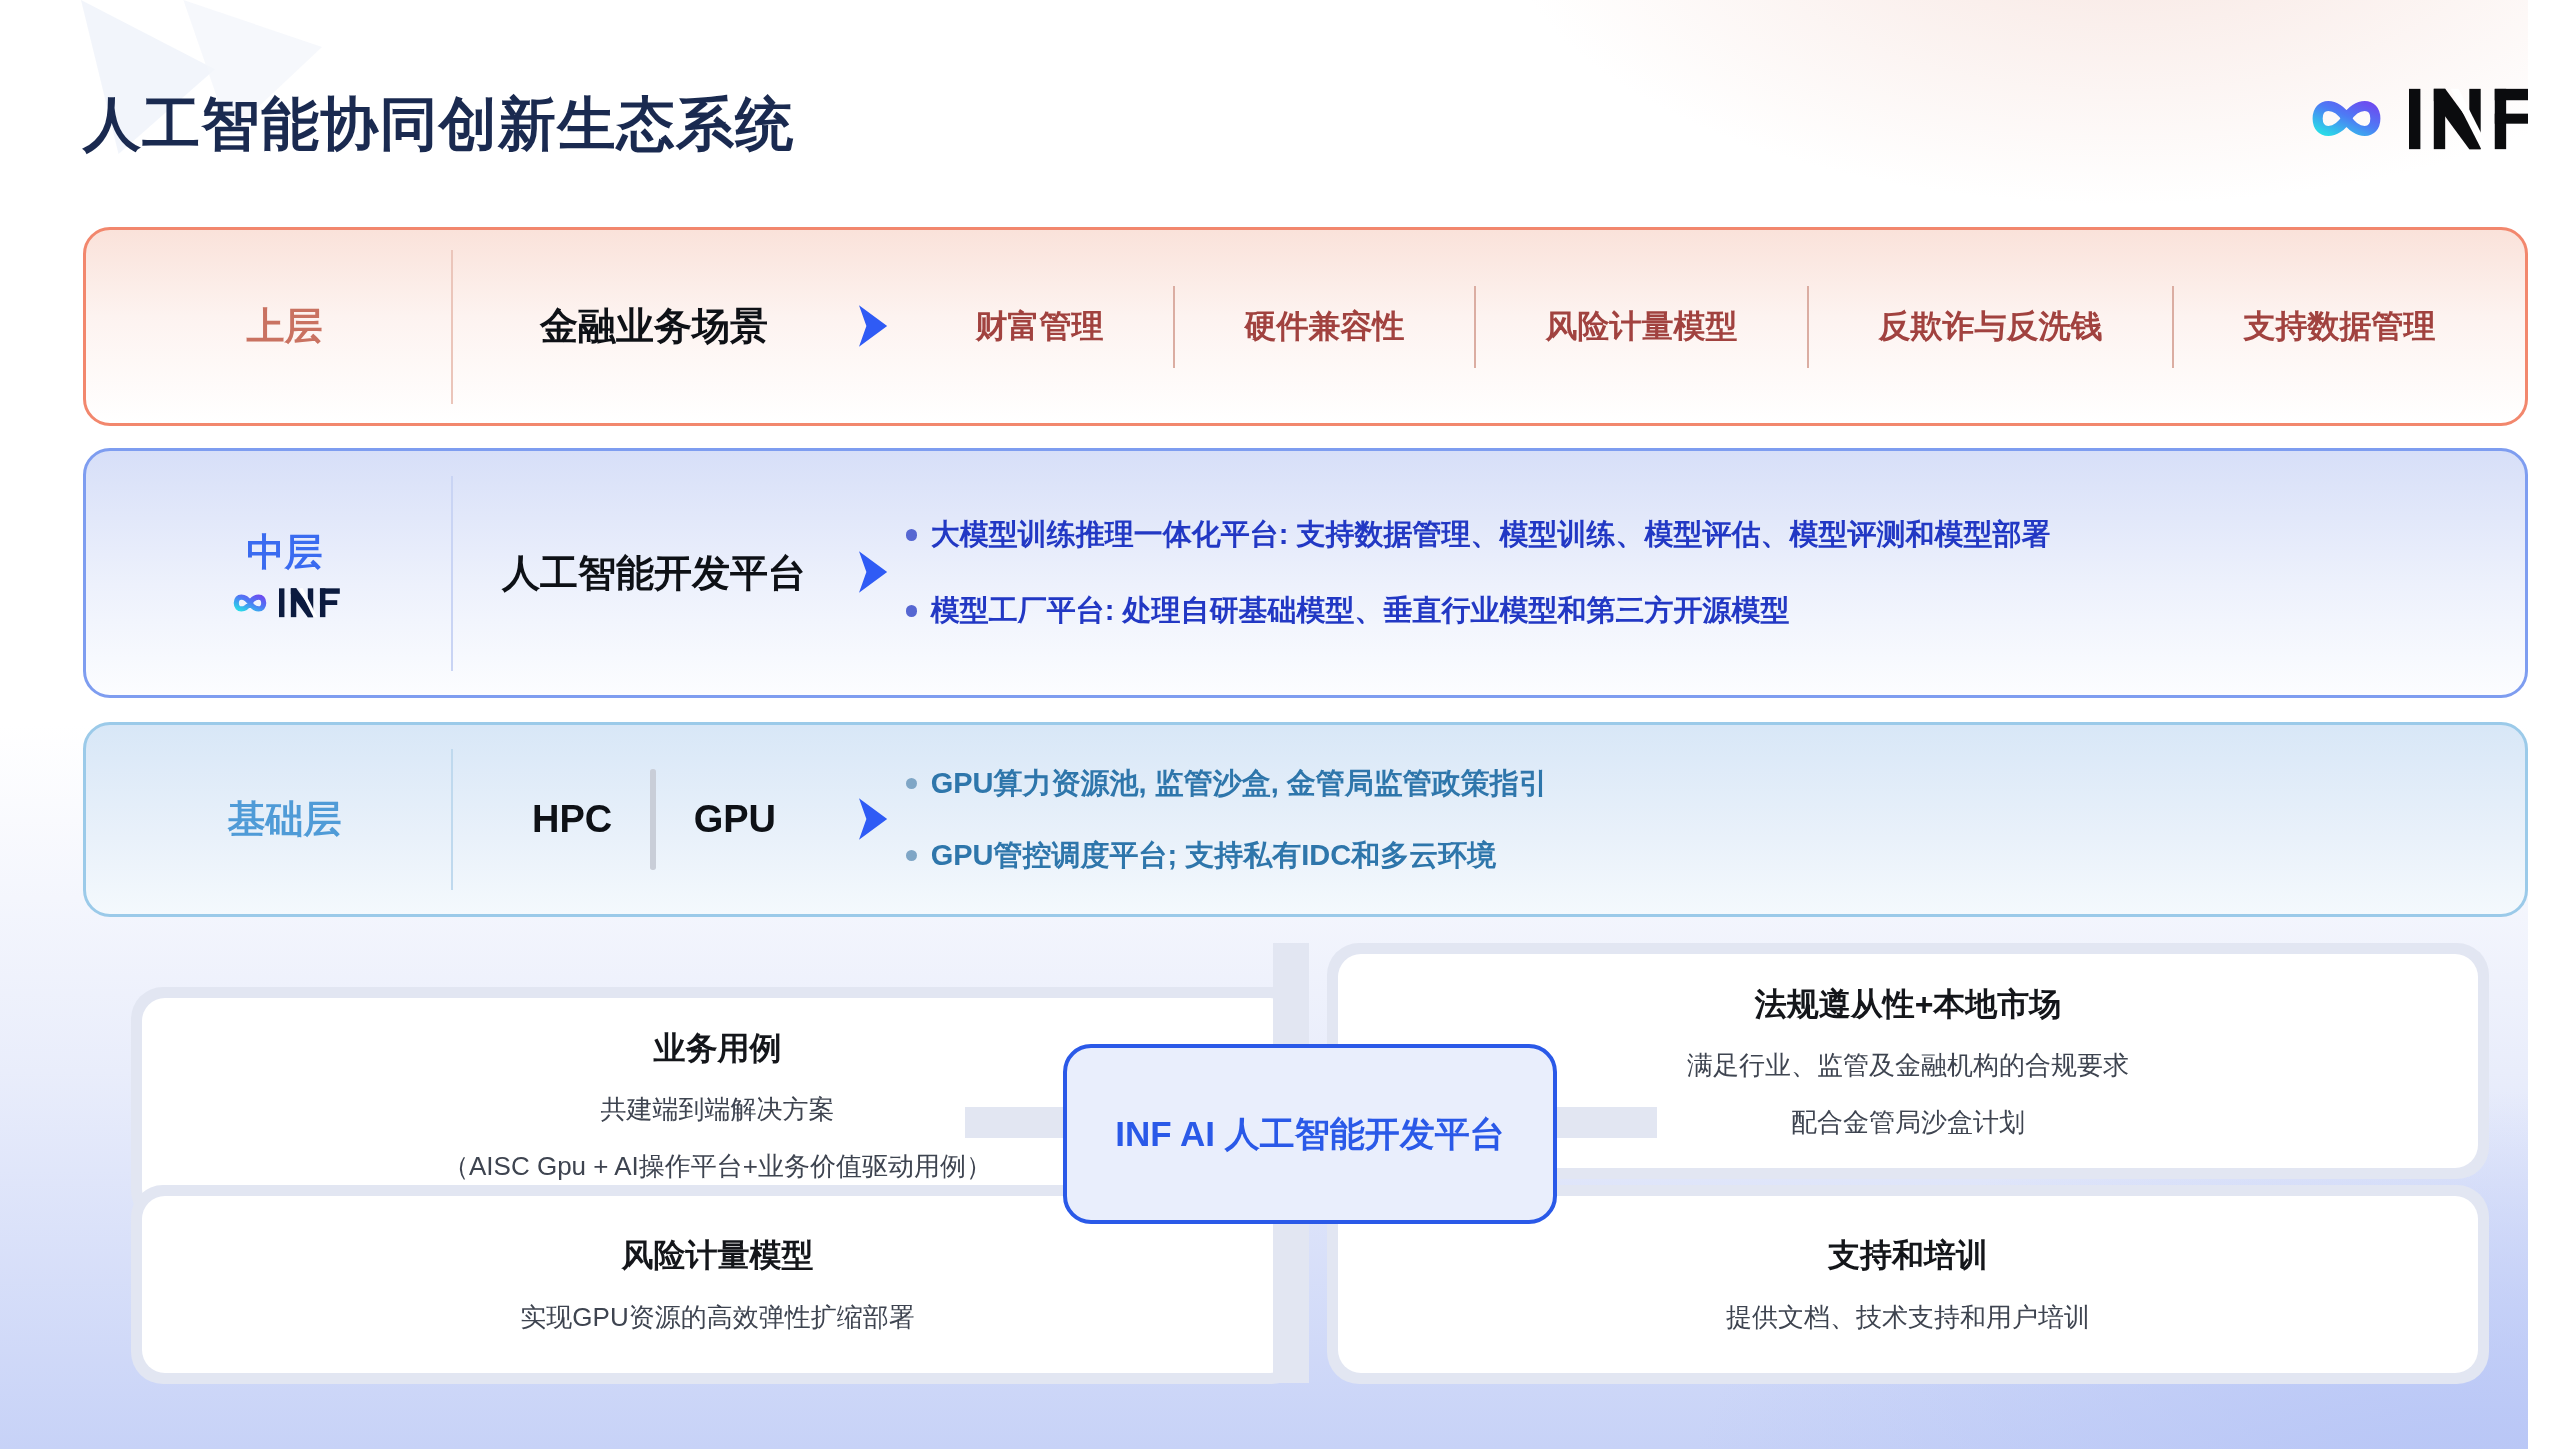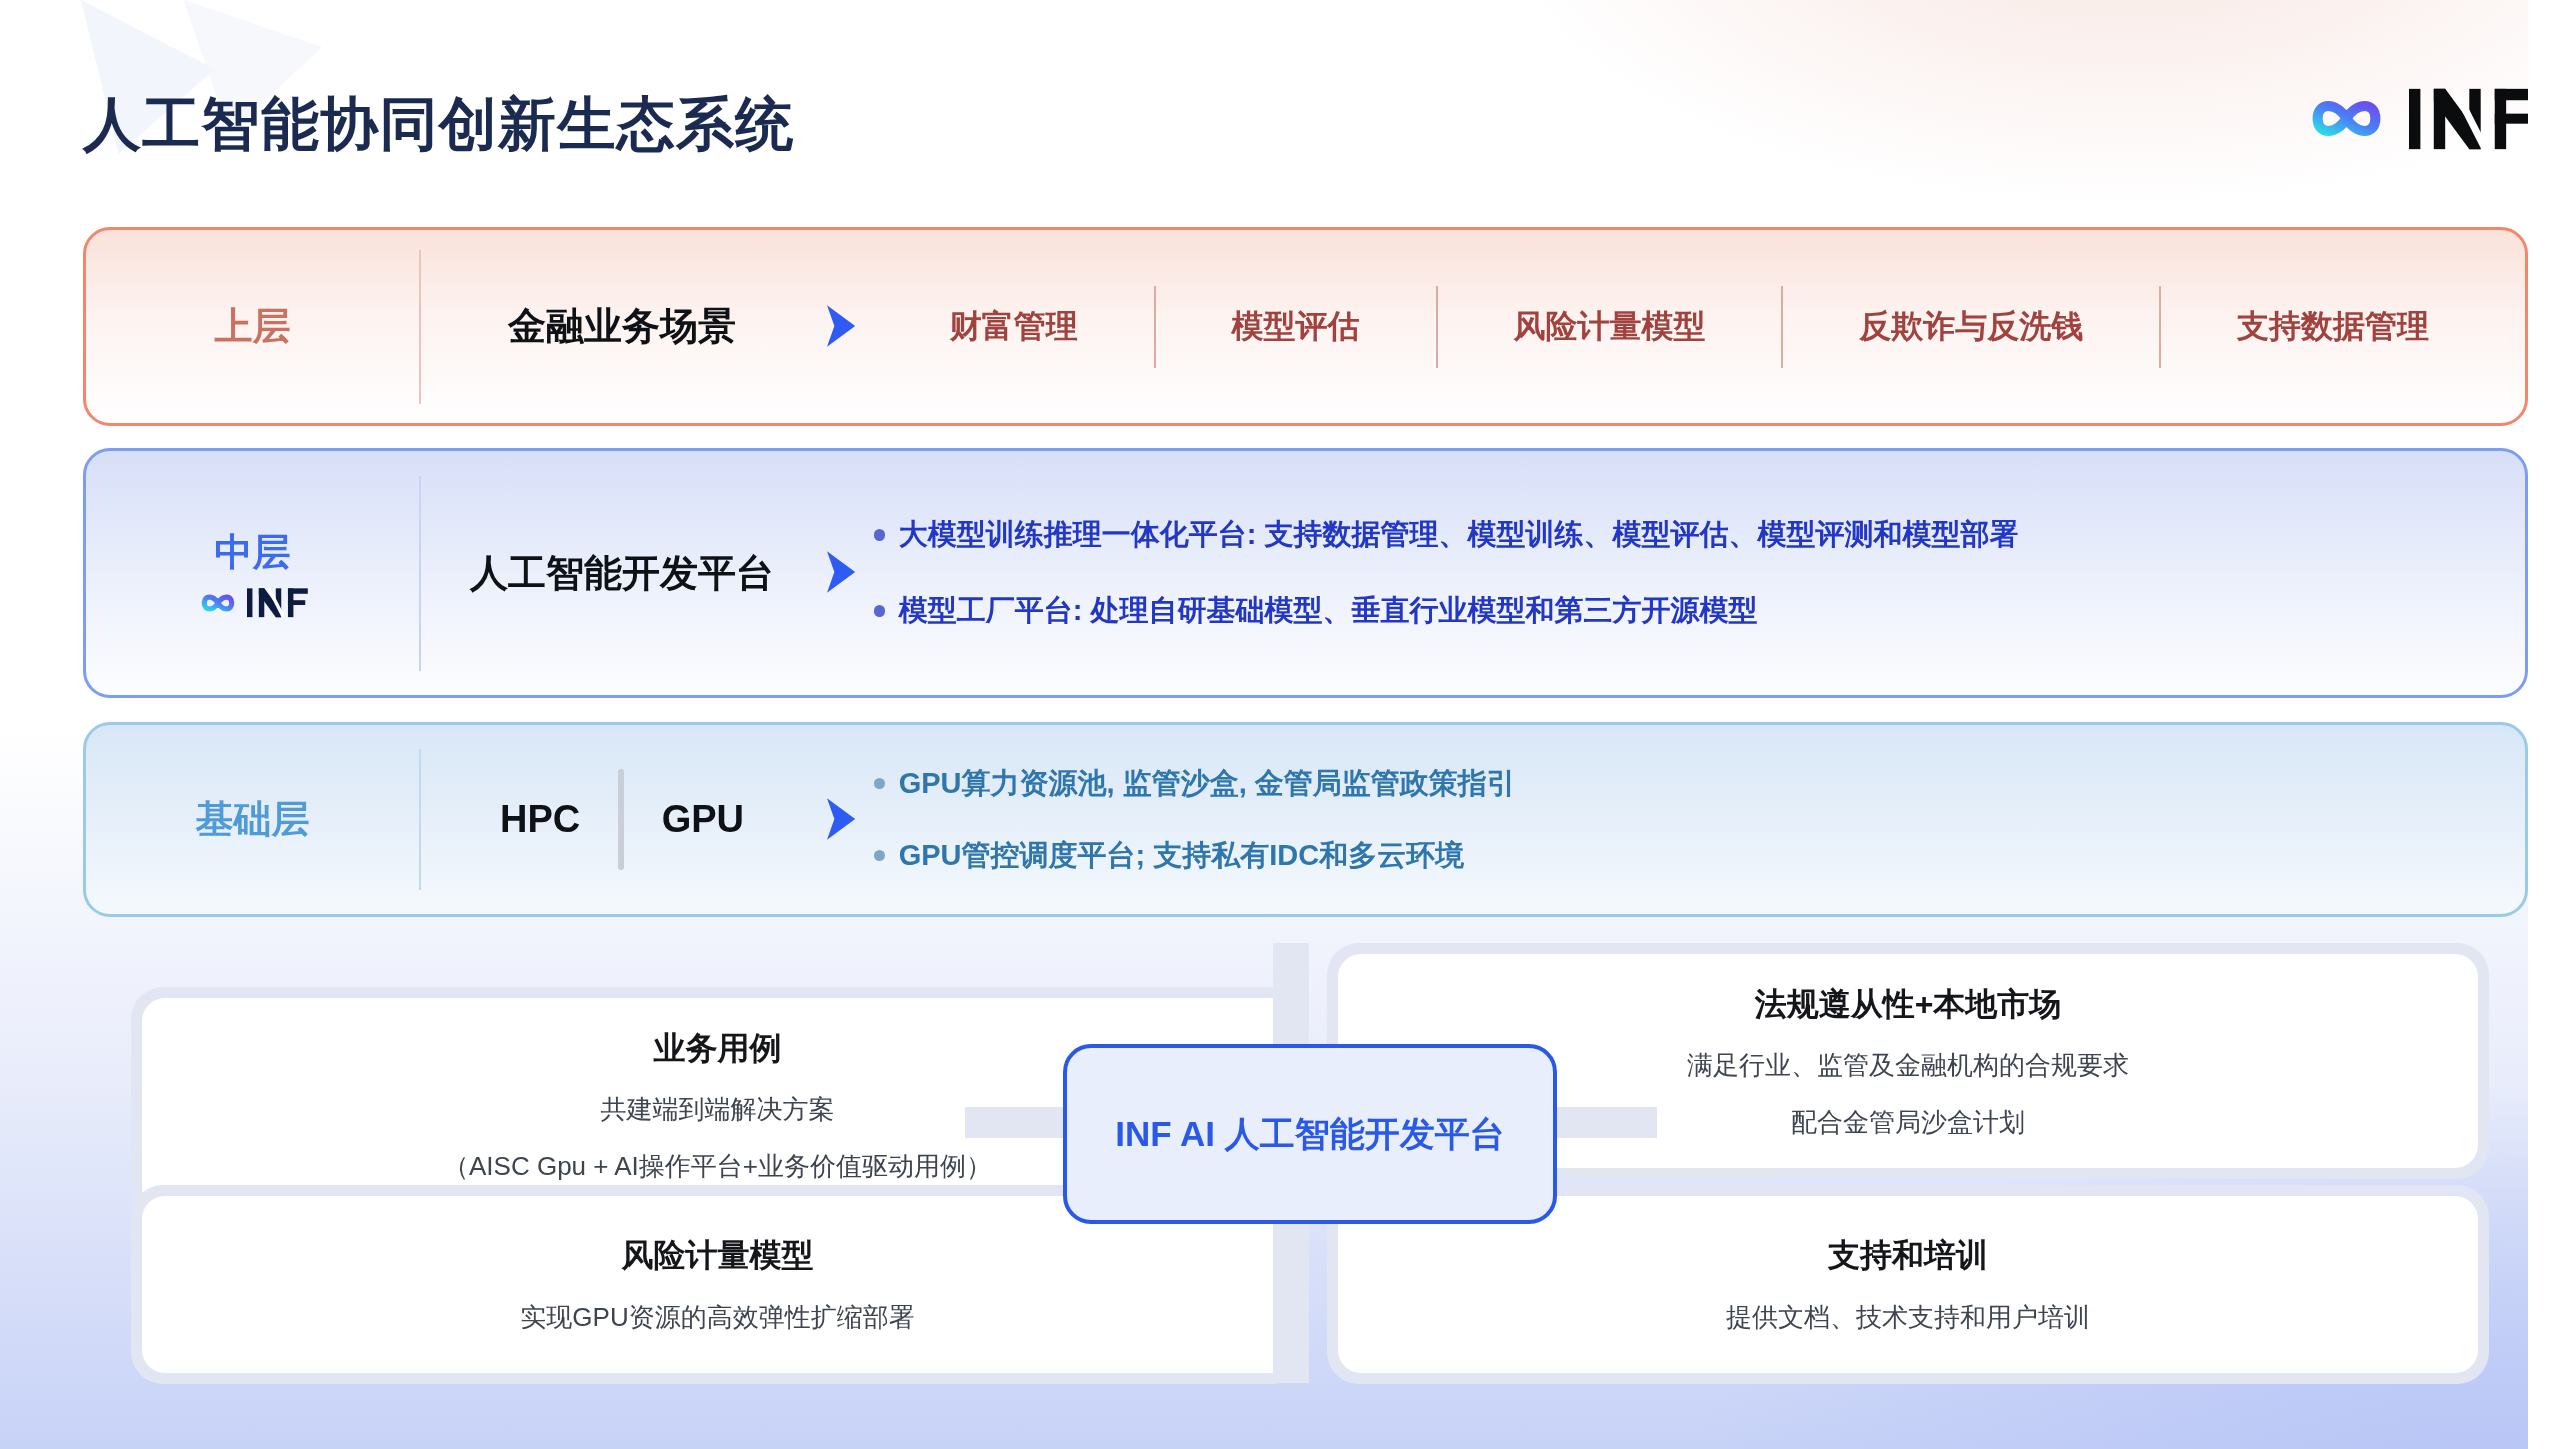--- a/index.html
+++ b/index.html
@@ -21,21 +21,21 @@
 
   
   .layer{position:absolute;left:83px;width:2445px;border-radius:27px;display:flex;align-items:center;box-sizing:border-box;}
   .layer.upper{top:227px;height:199px;border:3.4px solid #F2876D;
     background:linear-gradient(180deg,#FAE2DA 0%,#FDF3F0 45%,#FFFFFF 100%);}
   .layer.middle{top:448px;height:250px;border:3.4px solid #7E9DF0;
     background:linear-gradient(180deg,#D7DFF8 0%,#EDF1FC 55%,#FCFDFF 100%);}
   .layer.base{top:722px;height:195px;border:3.4px solid #9BCAE9;
     background:linear-gradient(180deg,#D8E7F7 0%,#E9F1FA 60%,#F4F9FD 100%);}
 
-  .layer-label{width:333px;flex:none;text-align:center;font-size:38px;font-weight:700;}
+  .layer-label{width:333px;flex:none;text-align:center;font-size:38px;font-weight:700;padding-left:32px;}
   .upper .layer-label{color:#C97261;}
   .middle .layer-label{color:#3A6BF0;}
   .base .layer-label{color:#4F9BD7;}
   .label-stack{display:flex;flex-direction:column;align-items:center;gap:9.4px;}
 
   .v-sep{flex:none;width:2px;align-self:center;}
   .upper .v-sep{height:154px;background:#EBC5BA;}
   .middle .v-sep{height:195px;background:#C9D4F4;}
   .base .v-sep{height:141px;background:#BFD9EE;}
 
@@ -122,21 +122,21 @@
     <div class="v-sep"></div>
     <div class="row-head">金融业务场景</div>
     <div class="arrow">
       <svg width="29.5" height="42" viewBox="0 0 44 62">
           <polygon points="0,0 42,31 0,62 11,31" fill="#2F5BF5"></polygon>
         </svg>
     </div>
     <div class="upper-items">
       <span class="upper-item">财富管理</span>
       <span class="item-sep"></span>
-      <span class="upper-item">模型评估</span>
+      <span class="upper-item">硬件兼容性</span>
       <span class="item-sep"></span>
       <span class="upper-item">风险计量模型</span>
       <span class="item-sep"></span>
       <span class="upper-item">反欺诈与反洗钱</span>
       <span class="item-sep"></span>
       <span class="upper-item">支持数据管理</span>
     </div>
   </div>
 
   <div class="layer middle">

